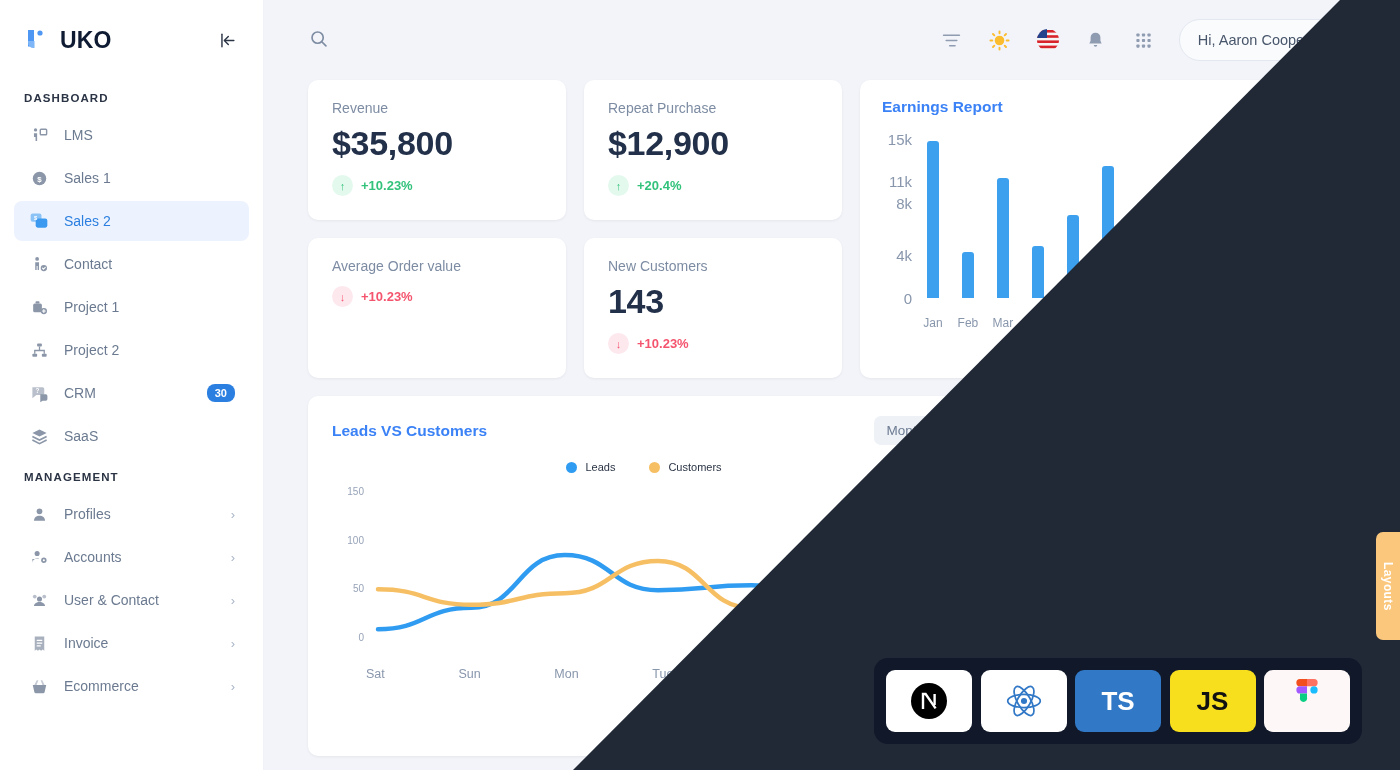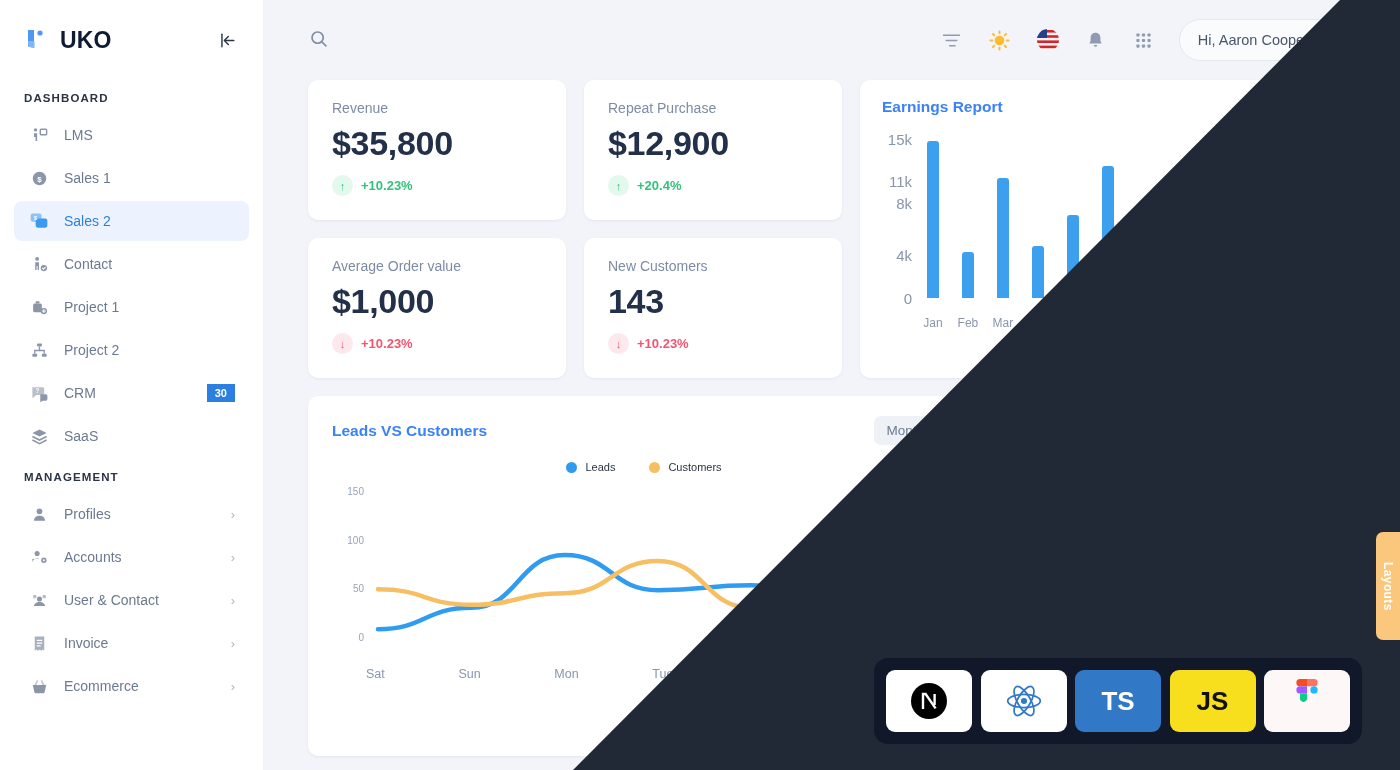--- a/index.html
+++ b/index.html
@@ -30,21 +30,21 @@
     display:flex; align-items:center; height:40px; margin:3px 14px;
     padding:0 14px; border-radius:8px; cursor:pointer; position:relative;
   }
   .nav-item .ni-icon { width:22px; height:22px; flex:none; margin-right:14px;
      display:flex; align-items:center; justify-content:center; color:#8B96A8; }
   .nav-item .ni-label { font-size:14px; color:#6B7A90; white-space:nowrap; }
   .nav-item.active { background:#EDF3FE; }
   .nav-item.active .ni-label { color:#2B7FE0; }
   .nav-item.active .ni-icon { color:#3B9AF0; }
   .badge { margin-left:auto; background:#2B7FE0; color:#fff; font-size:11px;
-     font-weight:700; border-radius:0; padding:2px 8px; line-height:14px; }
+     font-weight:700; border-radius:8px; padding:2px 8px; line-height:14px; }
   .chev { margin-left:auto; color:#A9B6C8; font-size:13px; }
 
   
   .header { position:absolute; left:264px; top:0; width:1136px; height:80px; z-index:3;
      display:flex; align-items:center; padding:0 44px 0 44px; }
   .search-icon { color:#7D8CA3; cursor:pointer; }
   .header-right { margin-left:auto; display:flex; align-items:center; gap:22px; }
   .hicon { width:26px; height:26px; display:flex; align-items:center; justify-content:center;
      color:#8E9BB0; cursor:pointer; }
   .user-pill { display:flex; align-items:center; gap:10px; border:1px solid #E3E8F0;
@@ -418,21 +418,20 @@
           <div class="st-title">Repeat Purchase</div>
           <div class="st-value">$12,900</div>
           <div class="st-delta">
             <span class="delta-circ delta-up">↑</span>
             <span class="st-pct pct-up">+20.4%</span>
           </div>
         </div>
 
         <div class="card stat">
           <div class="st-title">Average Order value</div>
-          <div class="st-value">$1,000</div>
           <div class="st-delta">
             <span class="delta-circ delta-down">↓</span>
             <span class="st-pct pct-down">+10.23%</span>
           </div>
         </div>
 
         <div class="card stat">
           <div class="st-title">New Customers</div>
           <div class="st-value">143</div>
           <div class="st-delta">

